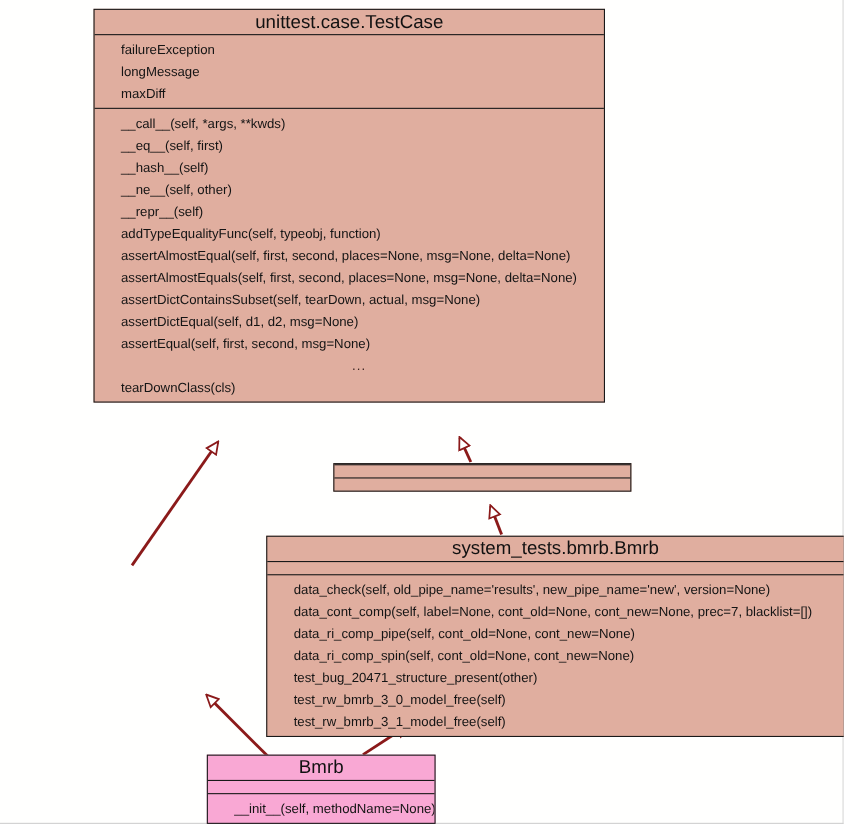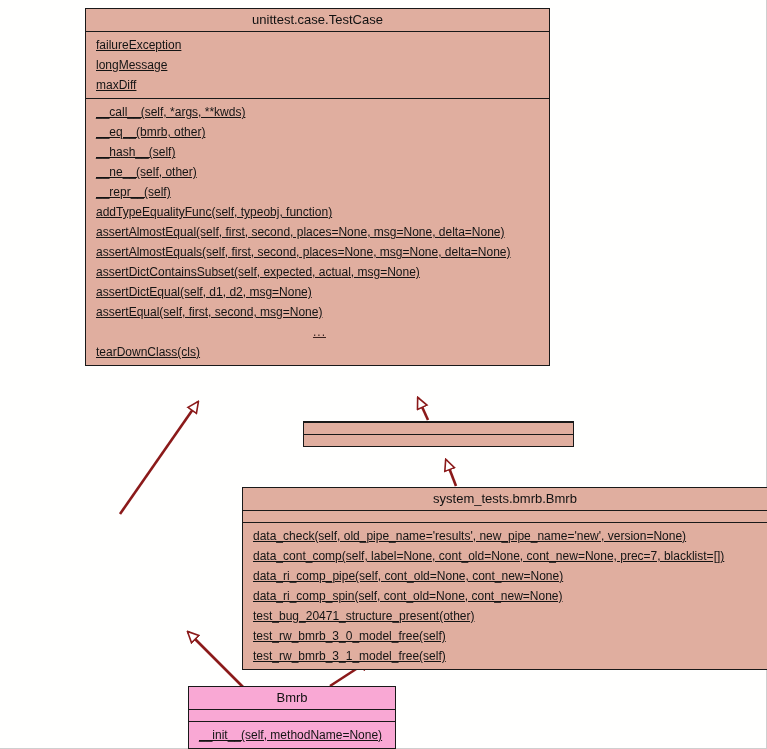--- a/index.html
+++ b/index.html
@@ -35,43 +35,42 @@
     box-sizing: border-box;
     border: 1px solid #191919;
     background: #e0ae9f;
     z-index: 5;
   }
   .uml-class.pale {
     background: #f9a8d4;
   }
   .class-title {
     text-align: center;
-    font-size: 13px;
+    font-size: 17px;
     color: #111111;
     padding: 4px 6px 4px 6px;
     line-height: 14px;
     white-space: nowrap;
     overflow: hidden;
   }
   .compartment {
     border-top: 1px solid #191919;
     padding: 3px 0 3px 0;
   }
   .compartment.empty {
     height: 11px;
     padding: 0;
   }
   .member {
     font-size: 12px;
     color: #141414;
     line-height: 20px;
-    padding: 0 6px 0 10px;
+    padding: 0 6px 0 24px;
     white-space: nowrap;
     overflow: hidden;
-    text-decoration: underline;
   }
   .member.ellipsis {
     text-align: center;
     letter-spacing: 1px;
     color: #3a2320;
   }
   
   #cls-testcase      { left: 85px;  top: 8px;   width: 465px; }
   #cls-systemtest    { left: 303px; top: 421px; width: 271px; }
   #cls-bmrb-sys      { left: 228px; top: 487px; width: 526px; margin-left: 14px; }
@@ -118,28 +117,28 @@
 
   <div class="uml-class" id="cls-testcase">
     <div class="class-title">unittest.case.TestCase</div>
     <div class="compartment">
       <div class="member">failureException</div>
       <div class="member">longMessage</div>
       <div class="member">maxDiff</div>
     </div>
     <div class="compartment">
       <div class="member">__call__(self, *args, **kwds)</div>
-      <div class="member">__eq__(bmrb, other)</div>
+      <div class="member">__eq__(self, first)</div>
       <div class="member">__hash__(self)</div>
       <div class="member">__ne__(self, other)</div>
       <div class="member">__repr__(self)</div>
       <div class="member">addTypeEqualityFunc(self, typeobj, function)</div>
       <div class="member">assertAlmostEqual(self, first, second, places=None, msg=None, delta=None)</div>
       <div class="member">assertAlmostEquals(self, first, second, places=None, msg=None, delta=None)</div>
-      <div class="member">assertDictContainsSubset(self, expected, actual, msg=None)</div>
+      <div class="member">assertDictContainsSubset(self, tearDown, actual, msg=None)</div>
       <div class="member">assertDictEqual(self, d1, d2, msg=None)</div>
       <div class="member">assertEqual(self, first, second, msg=None)</div>
       <div class="member ellipsis">...</div>
       <div class="member">tearDownClass(cls)</div>
     </div>
   </div>
 
   <div class="uml-class" id="cls-systemtest">
     <div class="compartment empty"></div>
     <div class="compartment empty"></div>

